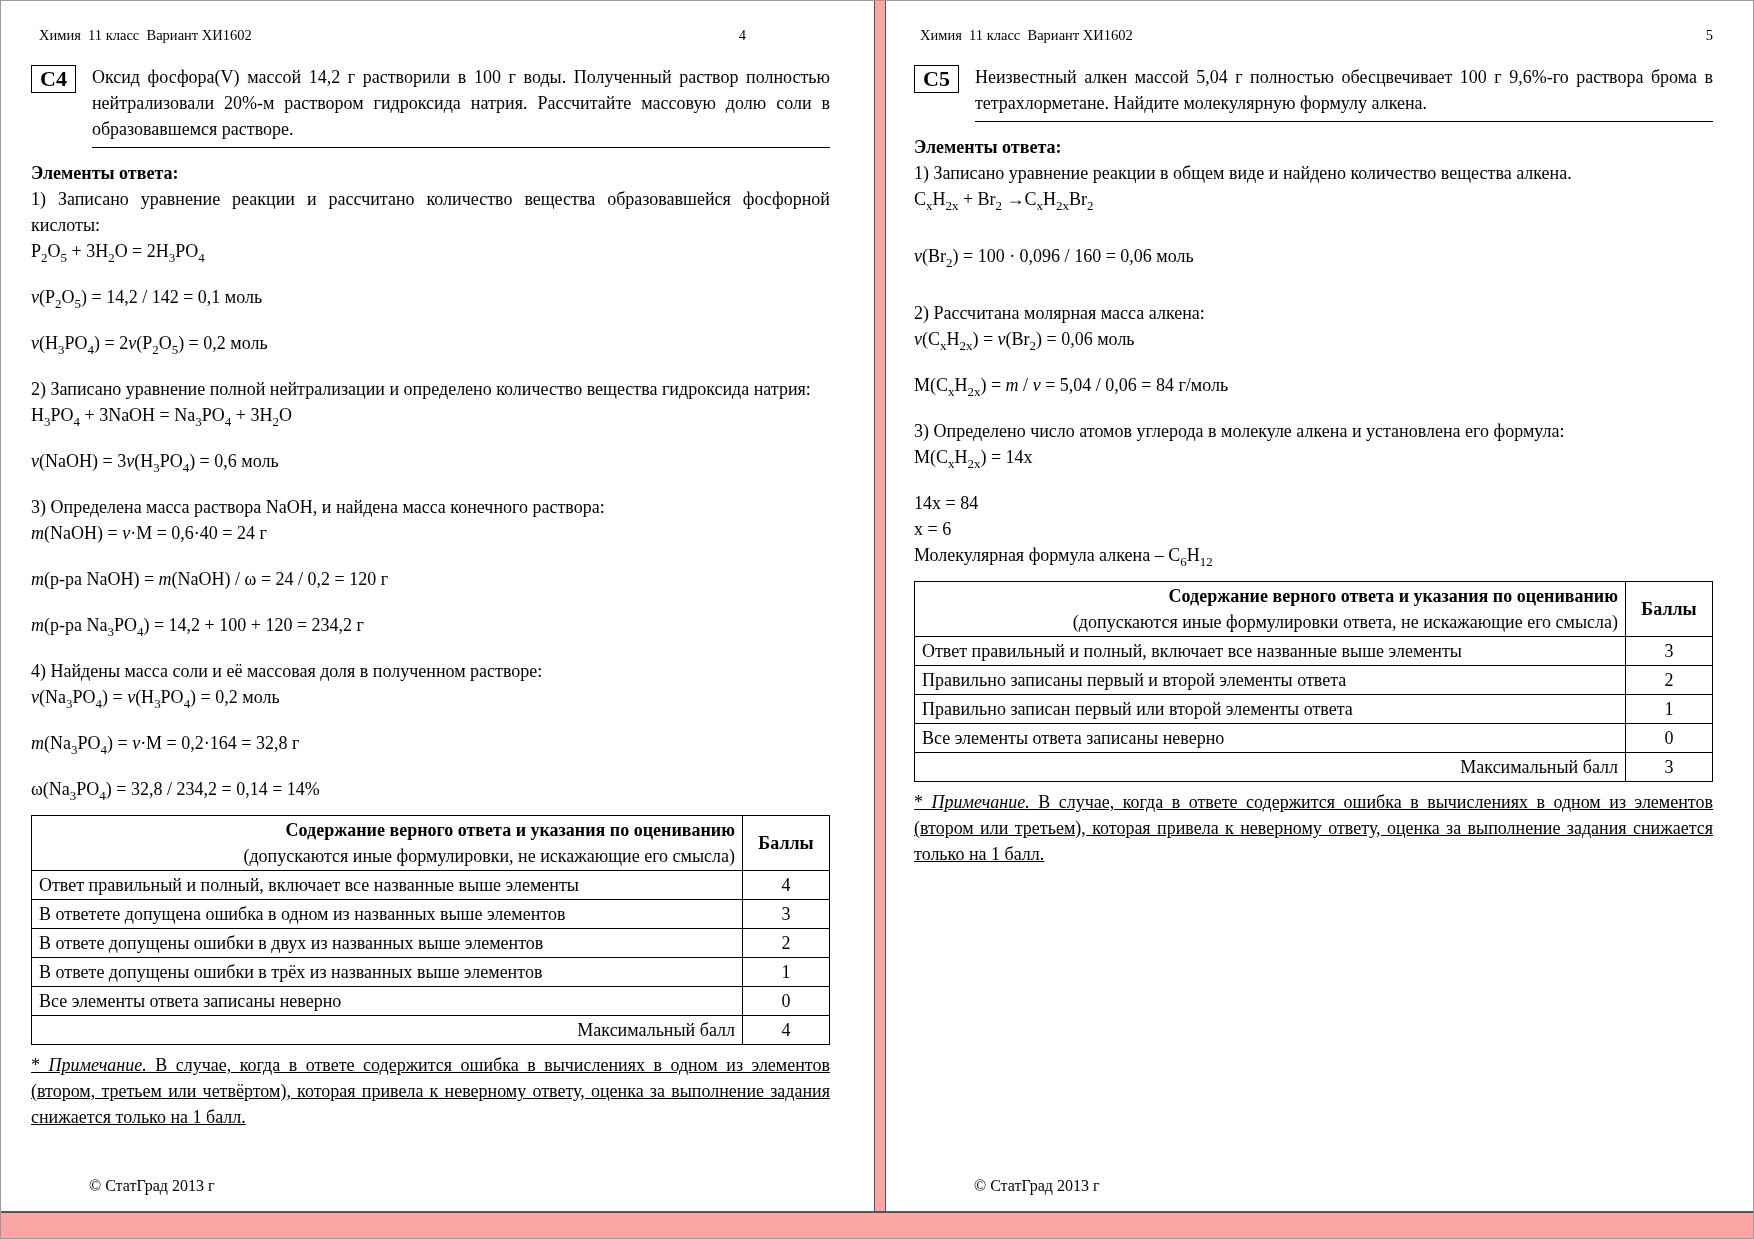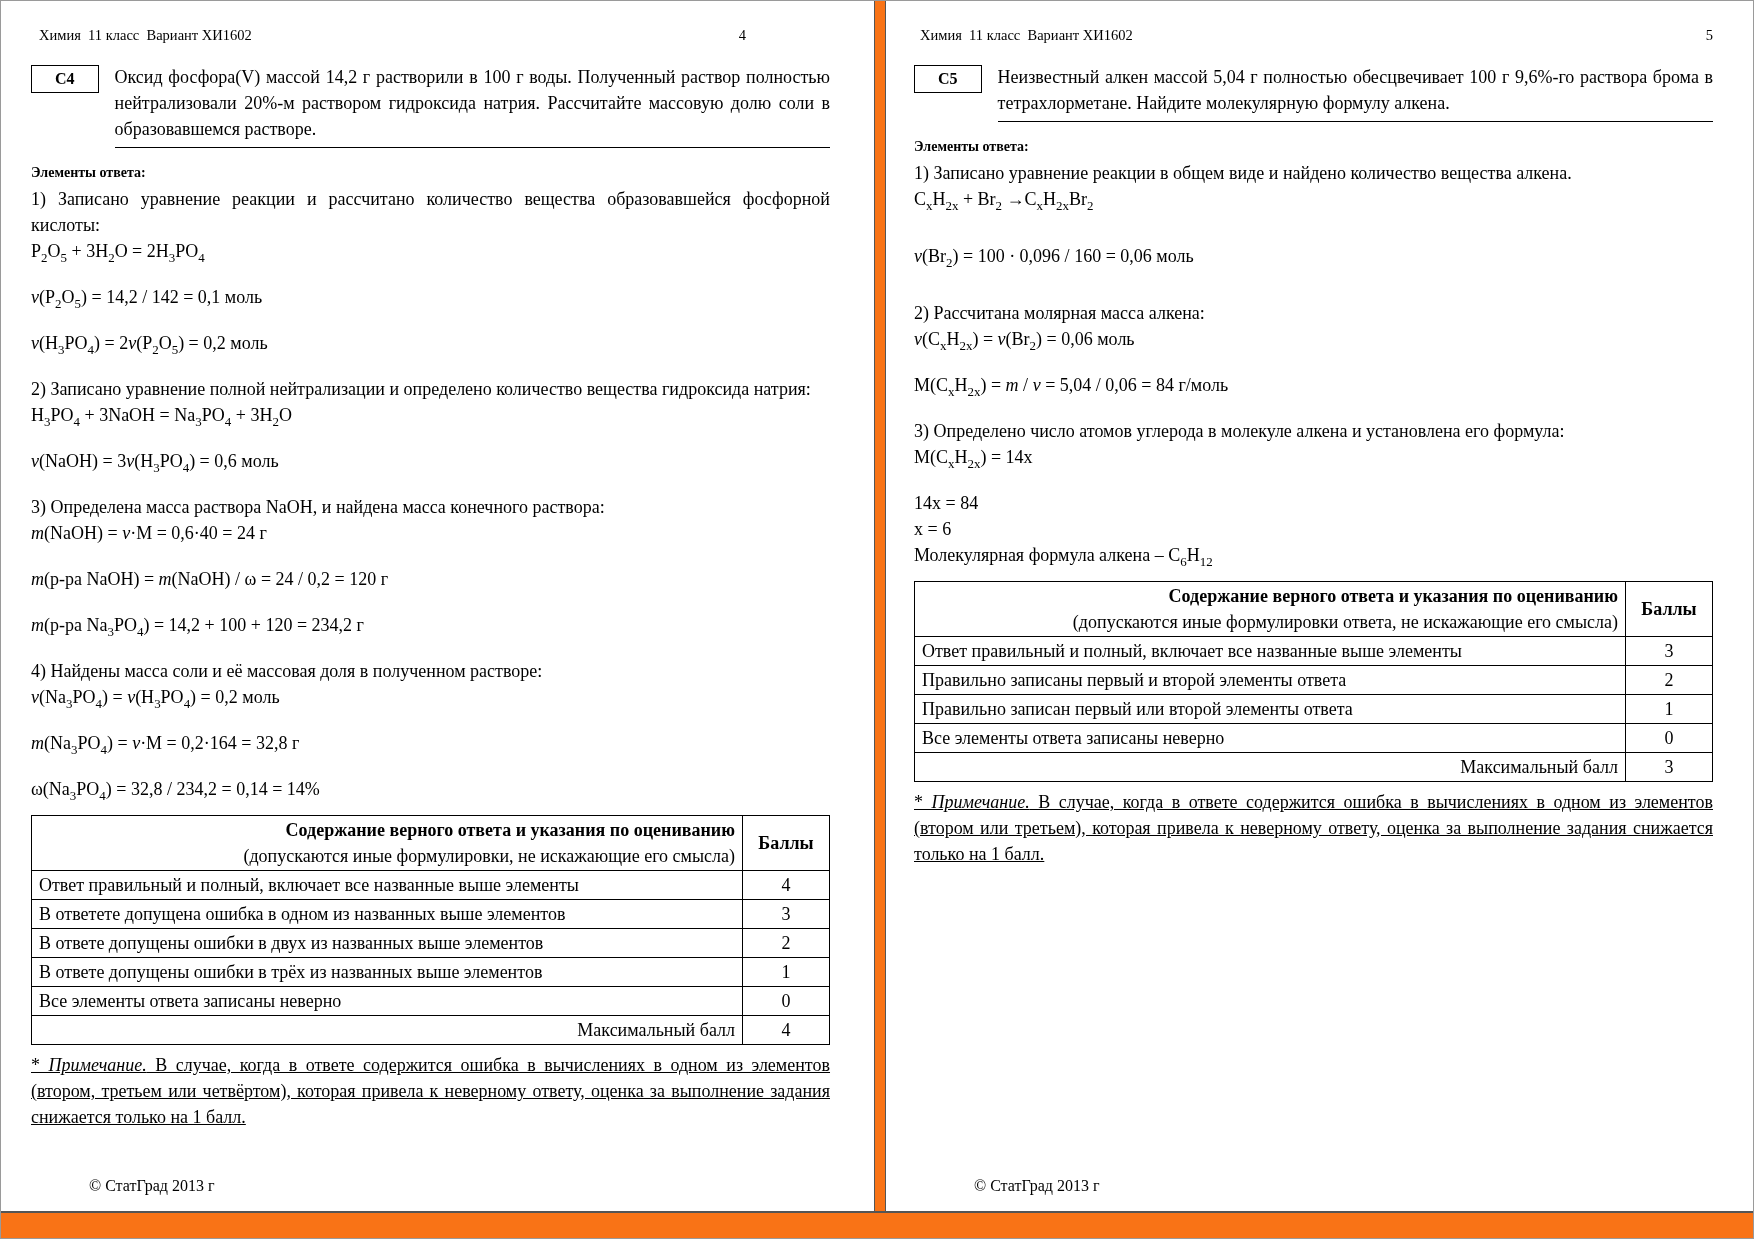--- a/index.html
+++ b/index.html
@@ -1,37 +1,37 @@
 <!DOCTYPE html>
 <html><head>
 <meta charset="utf-8">
 <style>
   html,body{margin:0;padding:0;background:#ffffff;}
   .sheet{
     width:1754px;height:1239px;box-sizing:border-box;
     border:1px solid #9a9a9a;overflow:hidden;
     font-family:"Liberation Serif","DejaVu Serif",serif;color:#000;
-    background:#f97316;
+    background:#fca5a5;
   }
   .spread{display:flex;height:1210px;border-bottom:2px solid #555;}
   .page{flex:1;position:relative;box-sizing:border-box;background:#fff;}
   .page.left{border-right:1.5px solid #555;padding:26px 44px 0 30px;}
   .page.right{border-left:1.5px solid #555;margin-left:10px;padding:26px 40px 0 28px;}
   .page-header{display:flex;justify-content:space-between;font-size:14.5px;margin-bottom:20px;}
   .page.left .page-header{padding-right:84px;padding-left:8px;}
   .page.right .page-header{padding-left:6px;}
   .doc-title{white-space:pre;}
   .task{display:flex;margin-bottom:12px;}
   .task-box{
-    border:1.6px solid #000;font-weight:bold;font-size:16px;
-    padding:0 23px;height:26px;line-height:26px;margin-right:16px;margin-top:1px;flex:0 0 auto;
+    border:1.6px solid #000;font-weight:bold;font-size:22px;
+    padding:0 8px;height:26px;line-height:26px;margin-right:16px;margin-top:1px;flex:0 0 auto;
   }
   .task-text{flex:1;font-size:18px;line-height:26px;text-align:justify;
     border-bottom:1.5px solid #000;padding-bottom:5px;}
-  .answer-heading{font-weight:bold;font-size:14px;line-height:26px;}
+  .answer-heading{font-weight:bold;font-size:18px;line-height:26px;}
   .line{font-size:18px;line-height:26px;}
   .para{text-align:justify;}
   .gap{margin-bottom:20px;}
   .gap-lg{margin-bottom:31px;}
   sub{font-size:72%;line-height:0;}
   .score-table{border-collapse:collapse;width:100%;margin-top:13px;}
   .score-table td{border:1.6px solid #000;font-size:18px;line-height:26px;padding:1px 7px;vertical-align:middle;}
   .cell-main{text-align:right;}
   .tbl-title{font-weight:bold;}
   .cell-score-header{text-align:center;width:72px;font-weight:bold;}

